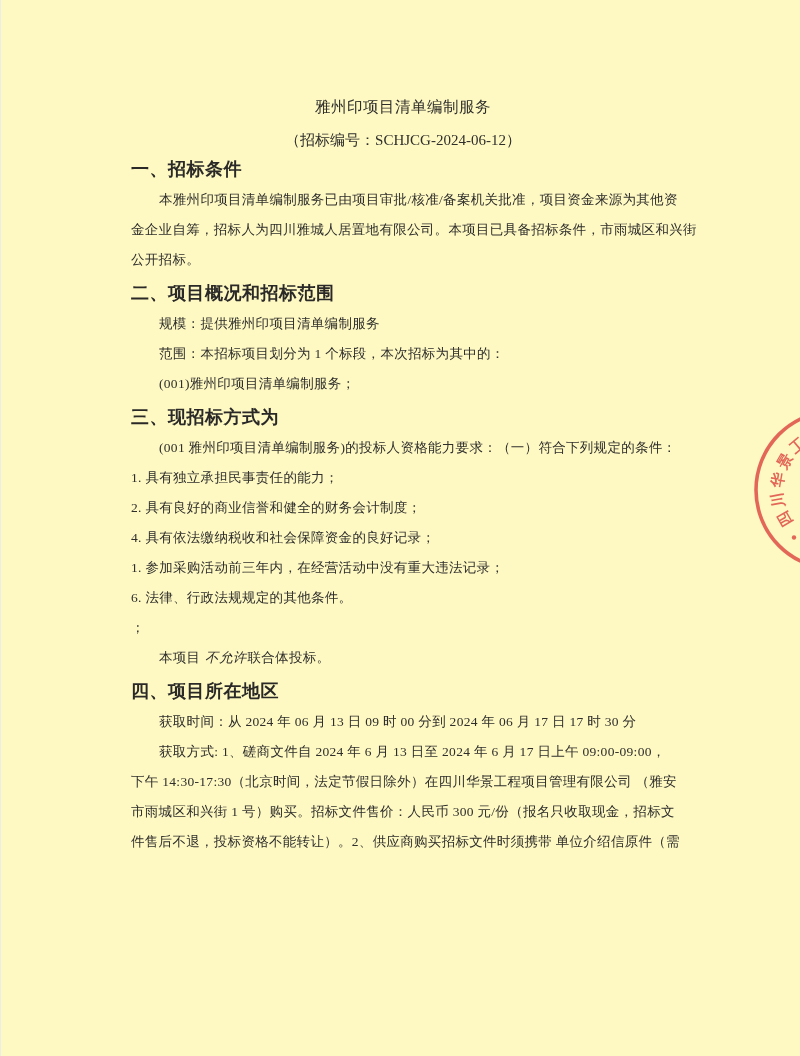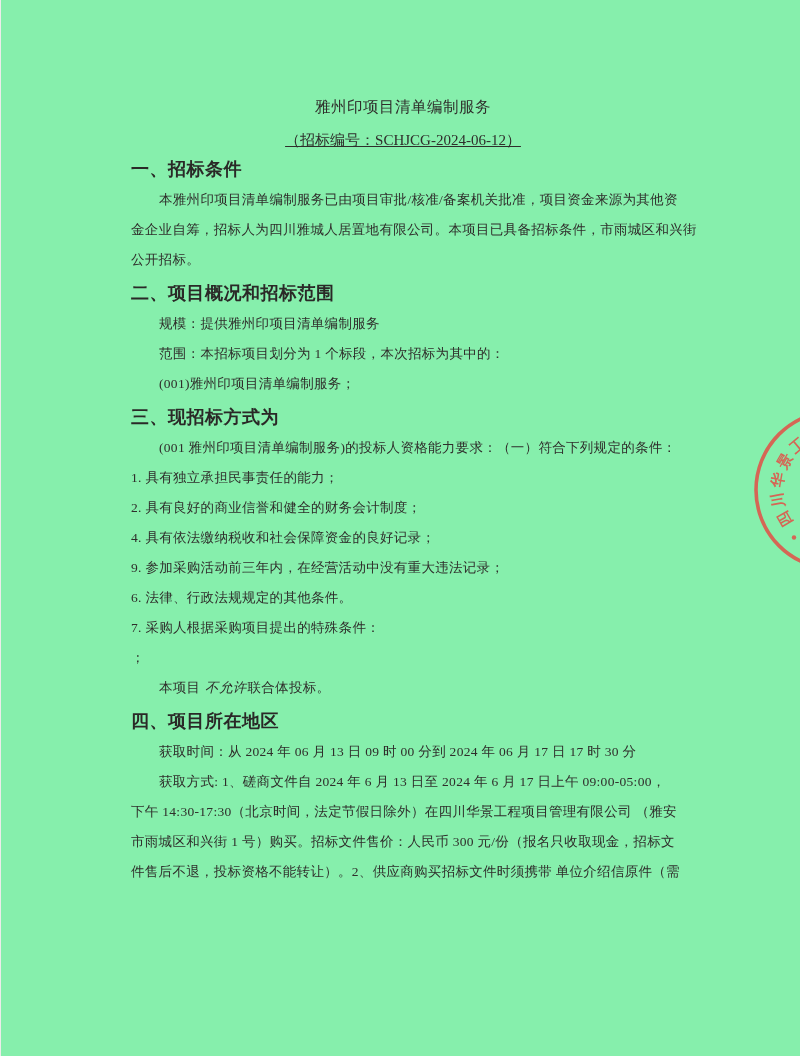--- a/index.html
+++ b/index.html
@@ -6,21 +6,21 @@
   body {
     width: 800px; height: 1056px;
     background: #fdfdfc;
     font-family: "Liberation Serif", "DejaVu Serif", serif;
     color: #2f2e2b;
     overflow: hidden;
   }
   .page {
     position: relative;
     width: 800px; height: 1056px;
-    background: #86efac;
+    background: #fef9c3;
     border-left: 1px solid #ececea;
     box-sizing: border-box;
     overflow: hidden;
   }
   .content {
     position: absolute;
     left: 130px; top: 0;
     width: 544px;
   }
   .title {
@@ -29,21 +29,20 @@
     line-height: 24px;
     letter-spacing: 0.5px;
     text-align: center;
     font-weight: 500;
   }
   .subtitle {
     margin-top: 10px;
     font-size: 15px;
     line-height: 22px;
     text-align: center;
-    text-decoration: underline;
   }
   .line {
     font-size: 13.5px;
     letter-spacing: 0.3px;
     line-height: 30px;
     height: 30px;
     white-space: nowrap;
   }
   .location { margin-top: 47px; }
   .indent { padding-left: 28px; }
@@ -89,31 +88,30 @@
     <div class="heading">二、项目概况和招标范围</div>
     <div class="line indent">规模：提供雅州印项目清单编制服务</div>
     <div class="line indent">范围：本招标项目划分为 1 个标段，本次招标为其中的：</div>
     <div class="line indent">(001)雅州印项目清单编制服务；</div>
 
     <div class="heading">三、现招标方式为</div>
     <div class="line indent">(001 雅州印项目清单编制服务)的投标人资格能力要求：（一）符合下列规定的条件：</div>
     <div class="line">1. 具有独立承担民事责任的能力；</div>
     <div class="line">2. 具有良好的商业信誉和健全的财务会计制度；</div>
     <div class="line">4. 具有依法缴纳税收和社会保障资金的良好记录；</div>
-    <div class="line">9. 参加采购活动前三年内，在经营活动中没有重大违法记录；</div>
+    <div class="line">1. 参加采购活动前三年内，在经营活动中没有重大违法记录；</div>
     <div class="line">6. 法律、行政法规规定的其他条件。</div>
-    <div class="line">7. 采购人根据采购项目提出的特殊条件：</div>
     <div class="line">；</div>
     <div class="line indent">
       <span>本项目 </span><i class="jv-em">不允许</i><span>联合体投标。</span>
     </div>
 
     <div class="heading">四、项目所在地区</div>
     <div class="line indent">获取时间：从 2024 年 06 月 13 日  09 时 00 分到 2024 年 06 月 17 日  17 时 30 分</div>
-    <div class="line indent">获取方式: 1、磋商文件自 2024 年 6 月  13 日至 2024 年 6 月 17 日上午 09:00-05:00，</div>
+    <div class="line indent">获取方式: 1、磋商文件自 2024 年 6 月  13 日至 2024 年 6 月 17 日上午 09:00-09:00，</div>
     <div class="line">下午 14:30-17:30（北京时间，法定节假日除外）在四川华景工程项目管理有限公司 （雅安</div>
     <div class="line">市雨城区和兴街 1 号）购买。招标文件售价：人民币 300 元/份（报名只收取现金，招标文</div>
     <div class="line">件售后不退，投标资格不能转让）。2、供应商购买招标文件时须携带 单位介绍信原件（需</div>
 
   </div>
 
   <svg class="stamp-svg" viewBox="750 400 50 170" xmlns="http://www.w3.org/2000/svg" aria-hidden="true">
     <circle cx="834" cy="490" r="79" fill="none" stroke-width="3.6" stroke="#e0544a"></circle>
     <text text-anchor="middle" dominant-baseline="central" transform="translate(796.7,445.6) rotate(-40)" fill="#e0544a">工</text>
     <text text-anchor="middle" dominant-baseline="central" transform="translate(783.8,461) rotate(-60)" fill="#e0544a">景</text>

